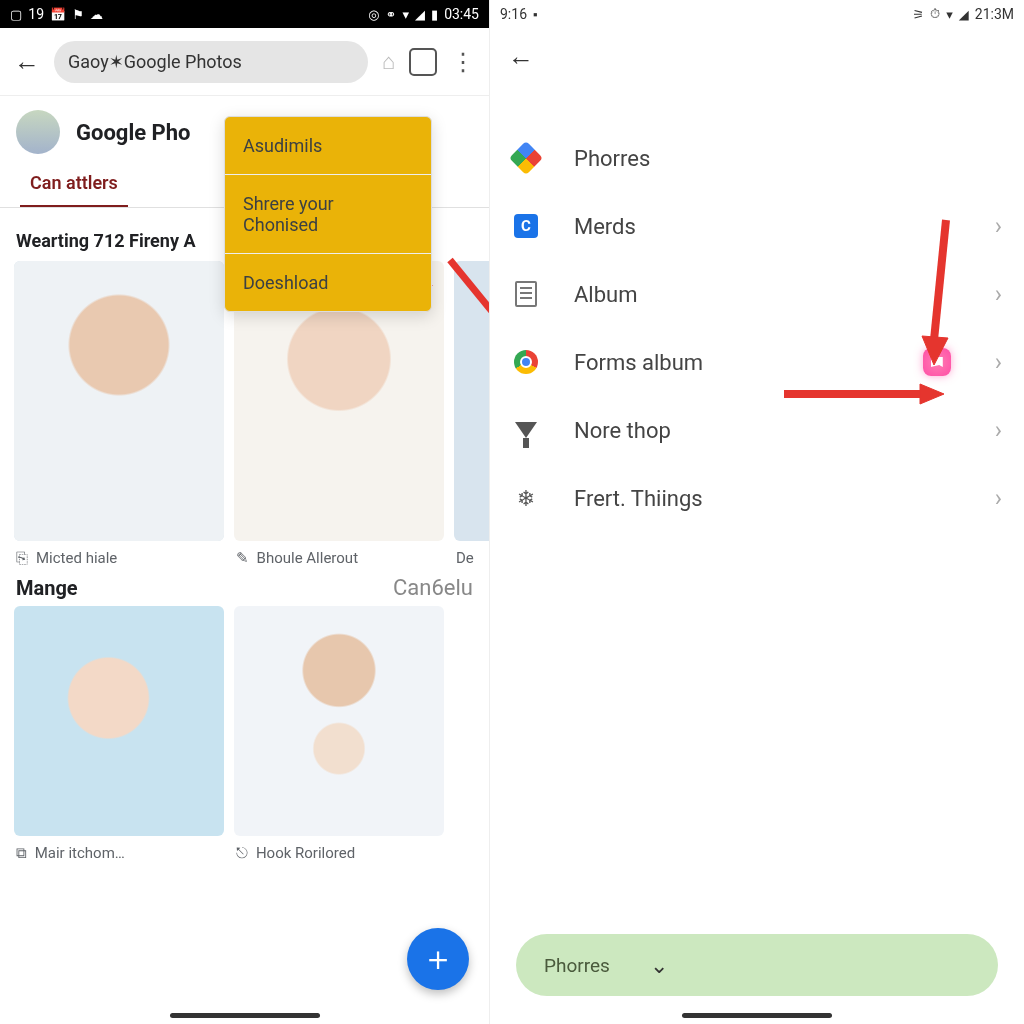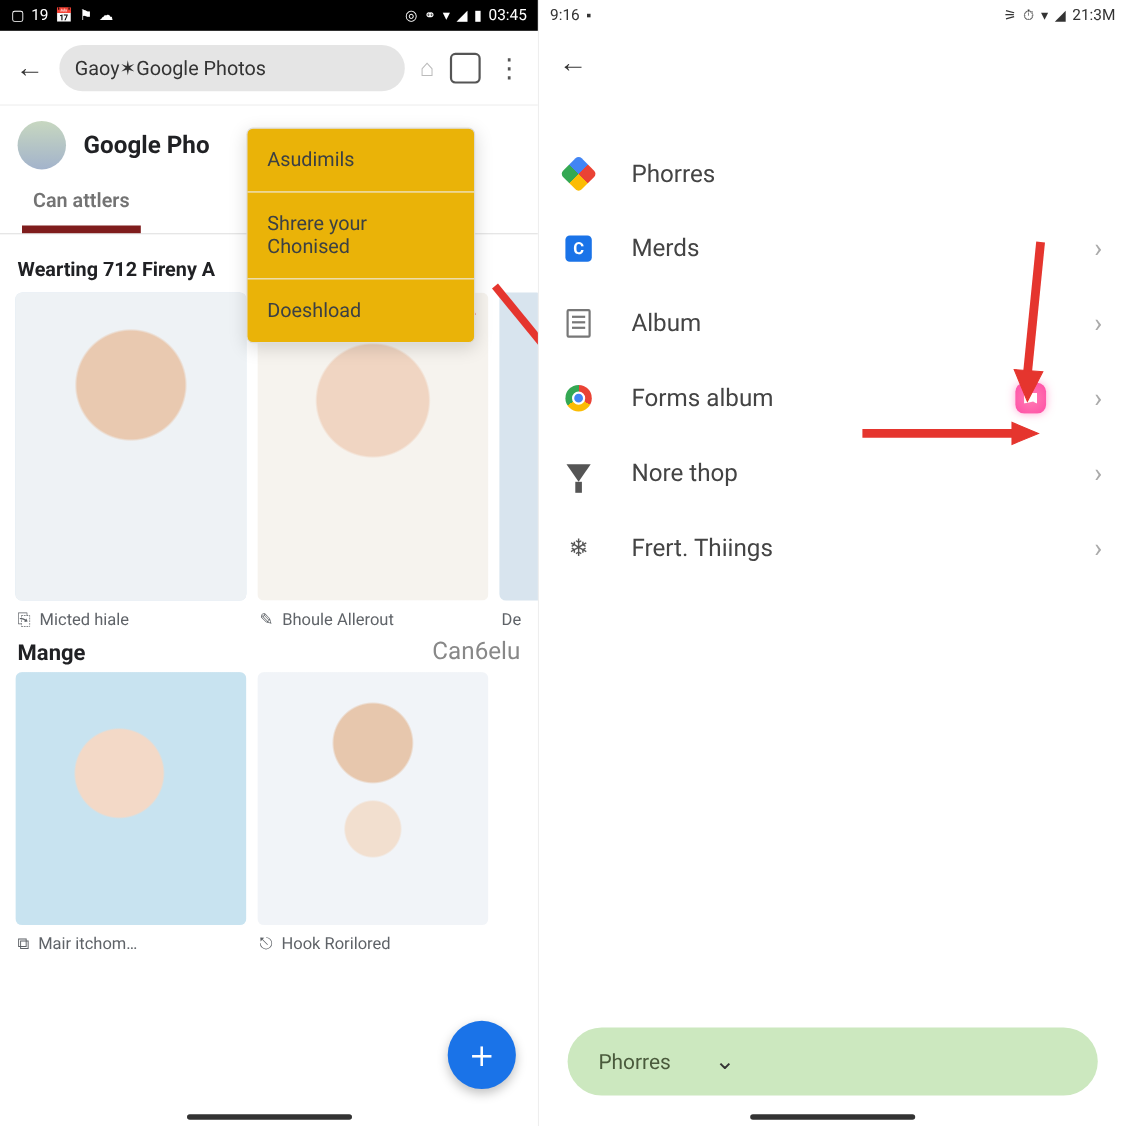--- a/index.html
+++ b/index.html
@@ -21,21 +21,21 @@
   .urlbox { flex:1; height:42px; border-radius:22px; background:#e5e5e5; display:flex; align-items:center; padding:0 14px; font-size:18px; color:#333; }
   .tabicon { width:28px; height:28px; border:2px solid #555; border-radius:5px; }
   .kebab { font-size:24px; color:#555; }
 
   
   .app-header { display:flex; align-items:center; gap:16px; padding:14px 16px 6px 16px; }
   .circle-avatar { width:44px; height:44px; border-radius:50%; background:linear-gradient(#c7d7c0,#a3b3cb); }
   .app-title { font-size:22px; font-weight:700; color:#202124; }
 
   .tabs { display:flex; border-bottom:1px solid #e0e0e0; padding-left:20px; }
-  .tab { padding:12px 10px; font-size:18px; font-weight:600; color:#737373; border-bottom:7px solid #7f1d1d; }
+  .tab { padding:12px 10px; font-size:18px; font-weight:600; color:#7f1d1d; border-bottom:2px solid #7f1d1d; }
 
   
   .dropdown { position:absolute; top:116px; left:224px; width:208px; background:#eab308; border:1px solid #ddd; border-radius:6px; box-shadow:0 4px 16px rgba(0,0,0,.15); z-index:10; }
   .dropdown-item { padding:18px 18px; font-size:18px; color:#3c4043; border-bottom:1px solid #eee; }
   .dropdown-item:last-child { border-bottom:none; }
 
   
   .section-heading { font-size:18px; font-weight:700; color:#202124; padding:22px 16px 10px 16px; }
   .section-row { display:flex; align-items:center; justify-content:space-between; padding:0 16px 6px 16px; }
   .section-label { font-size:20px; font-weight:700; color:#202124; }

